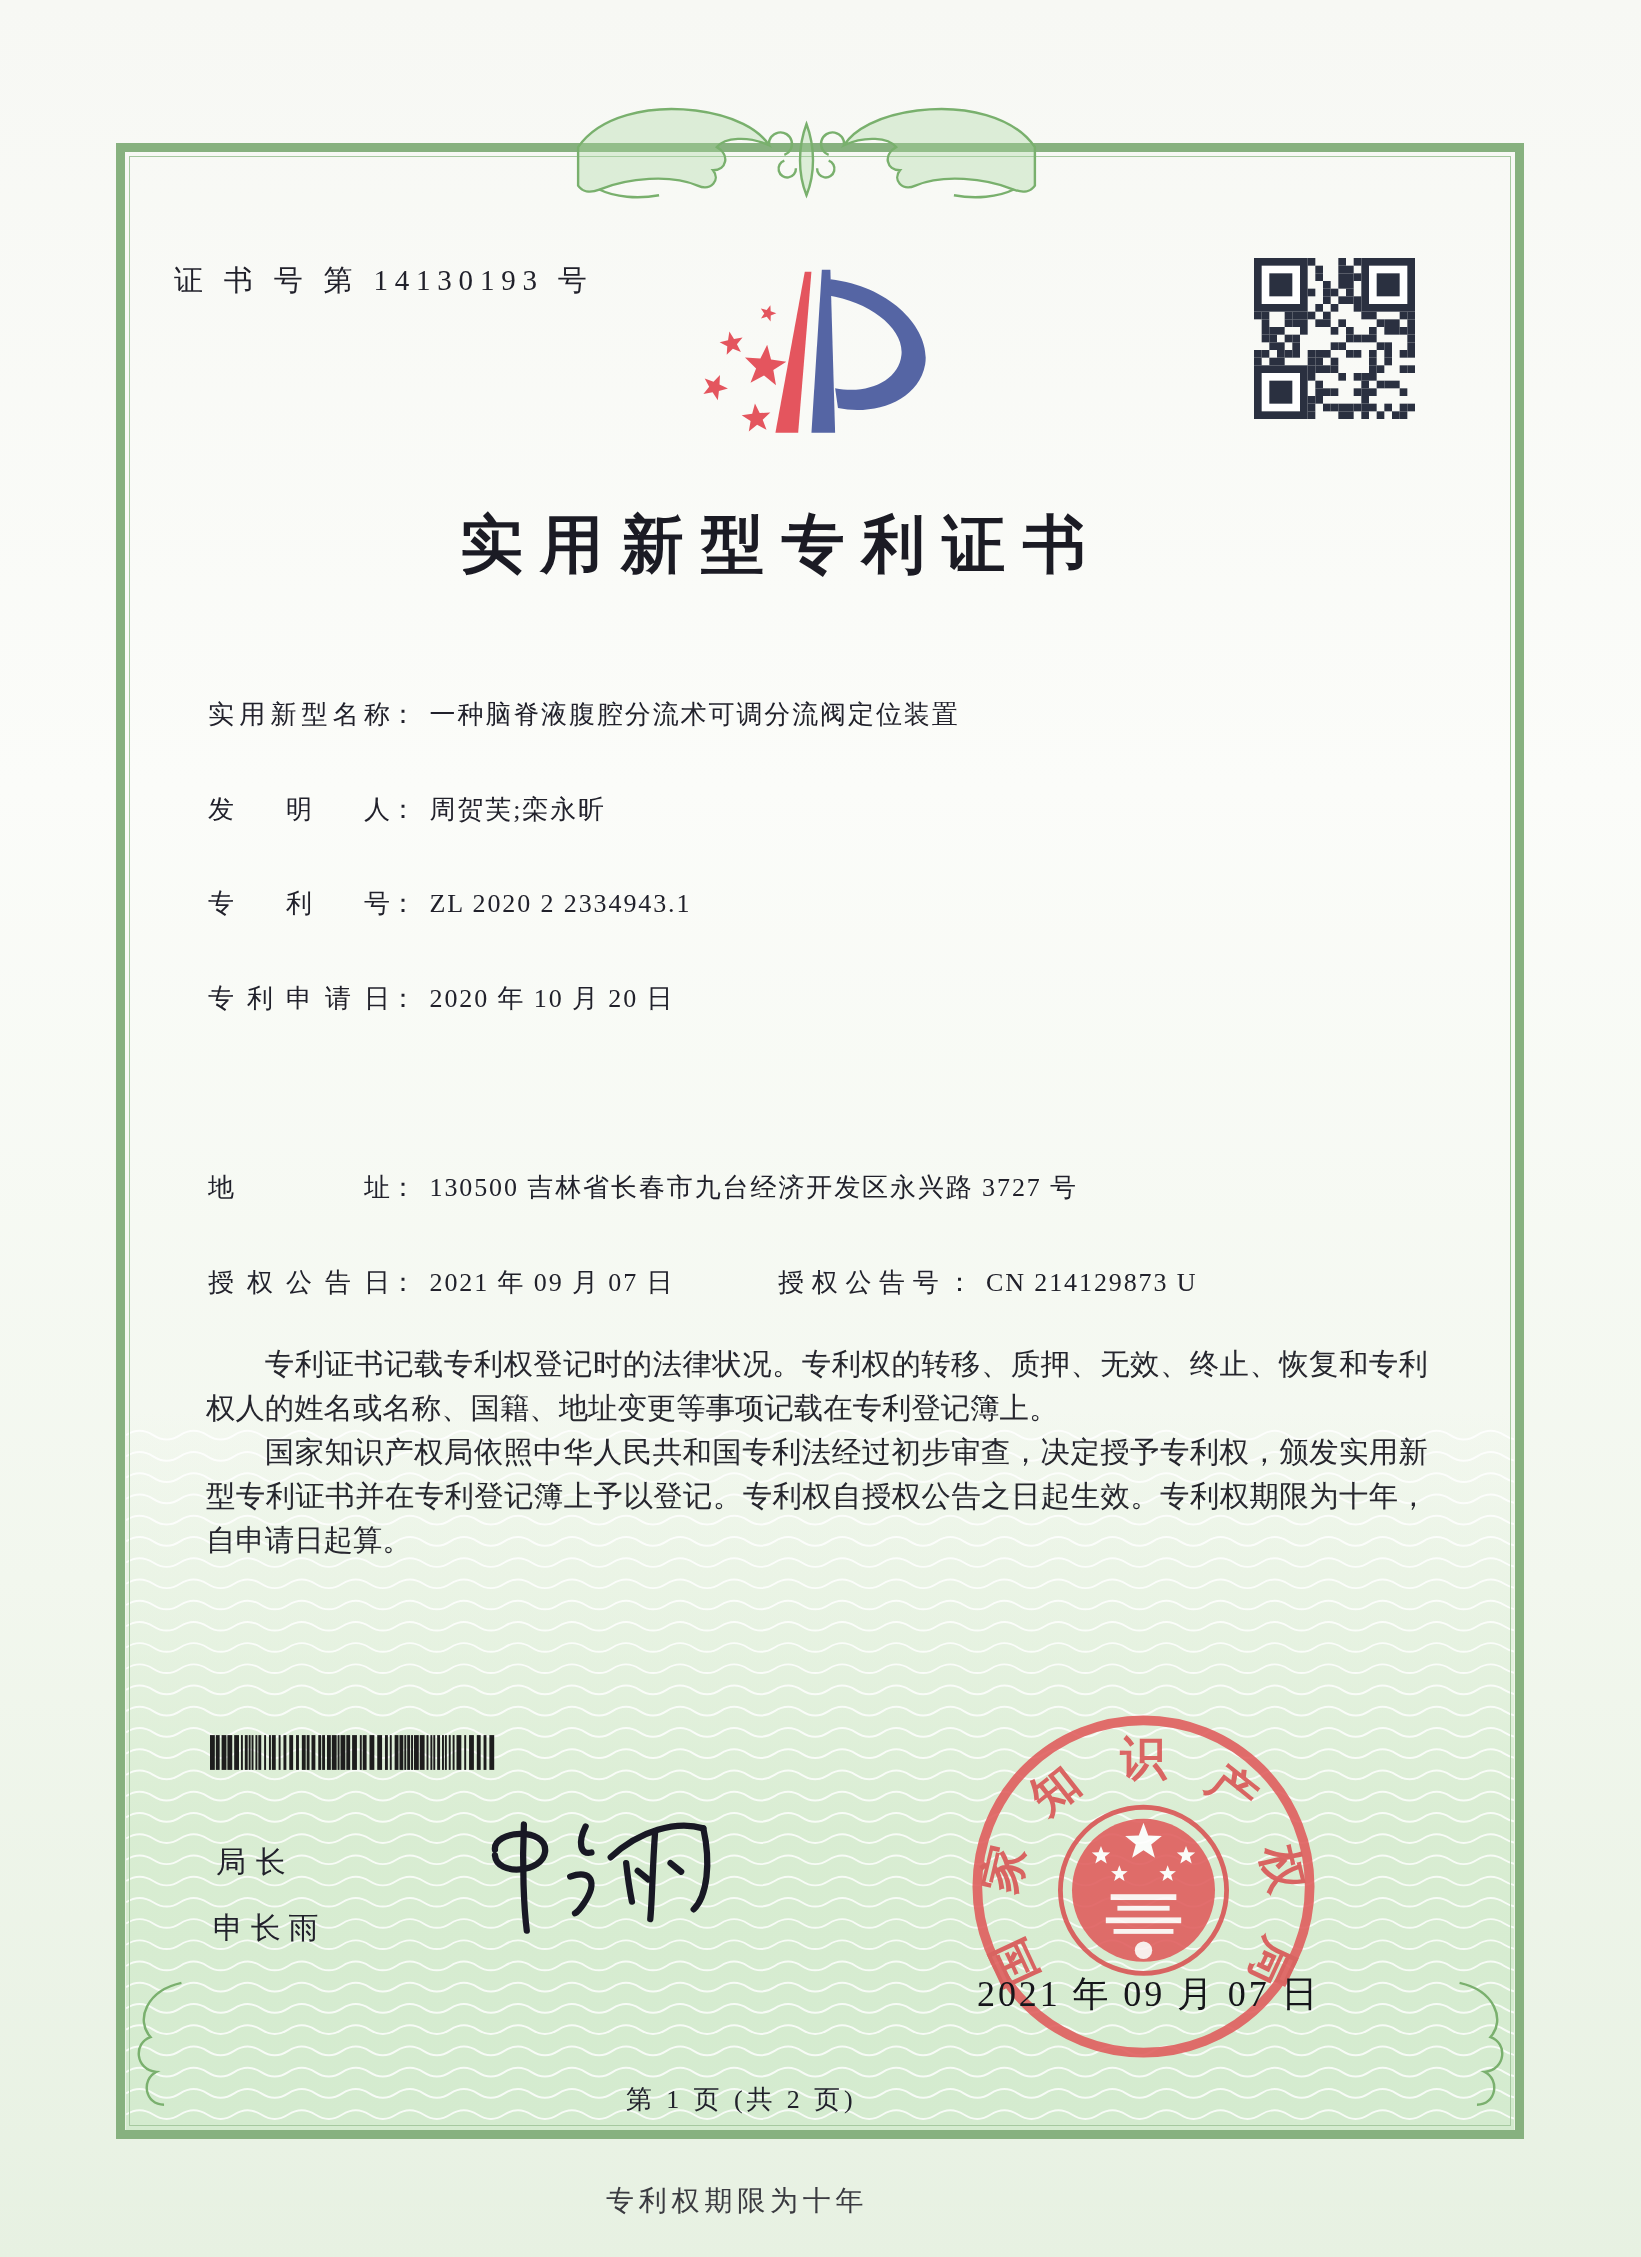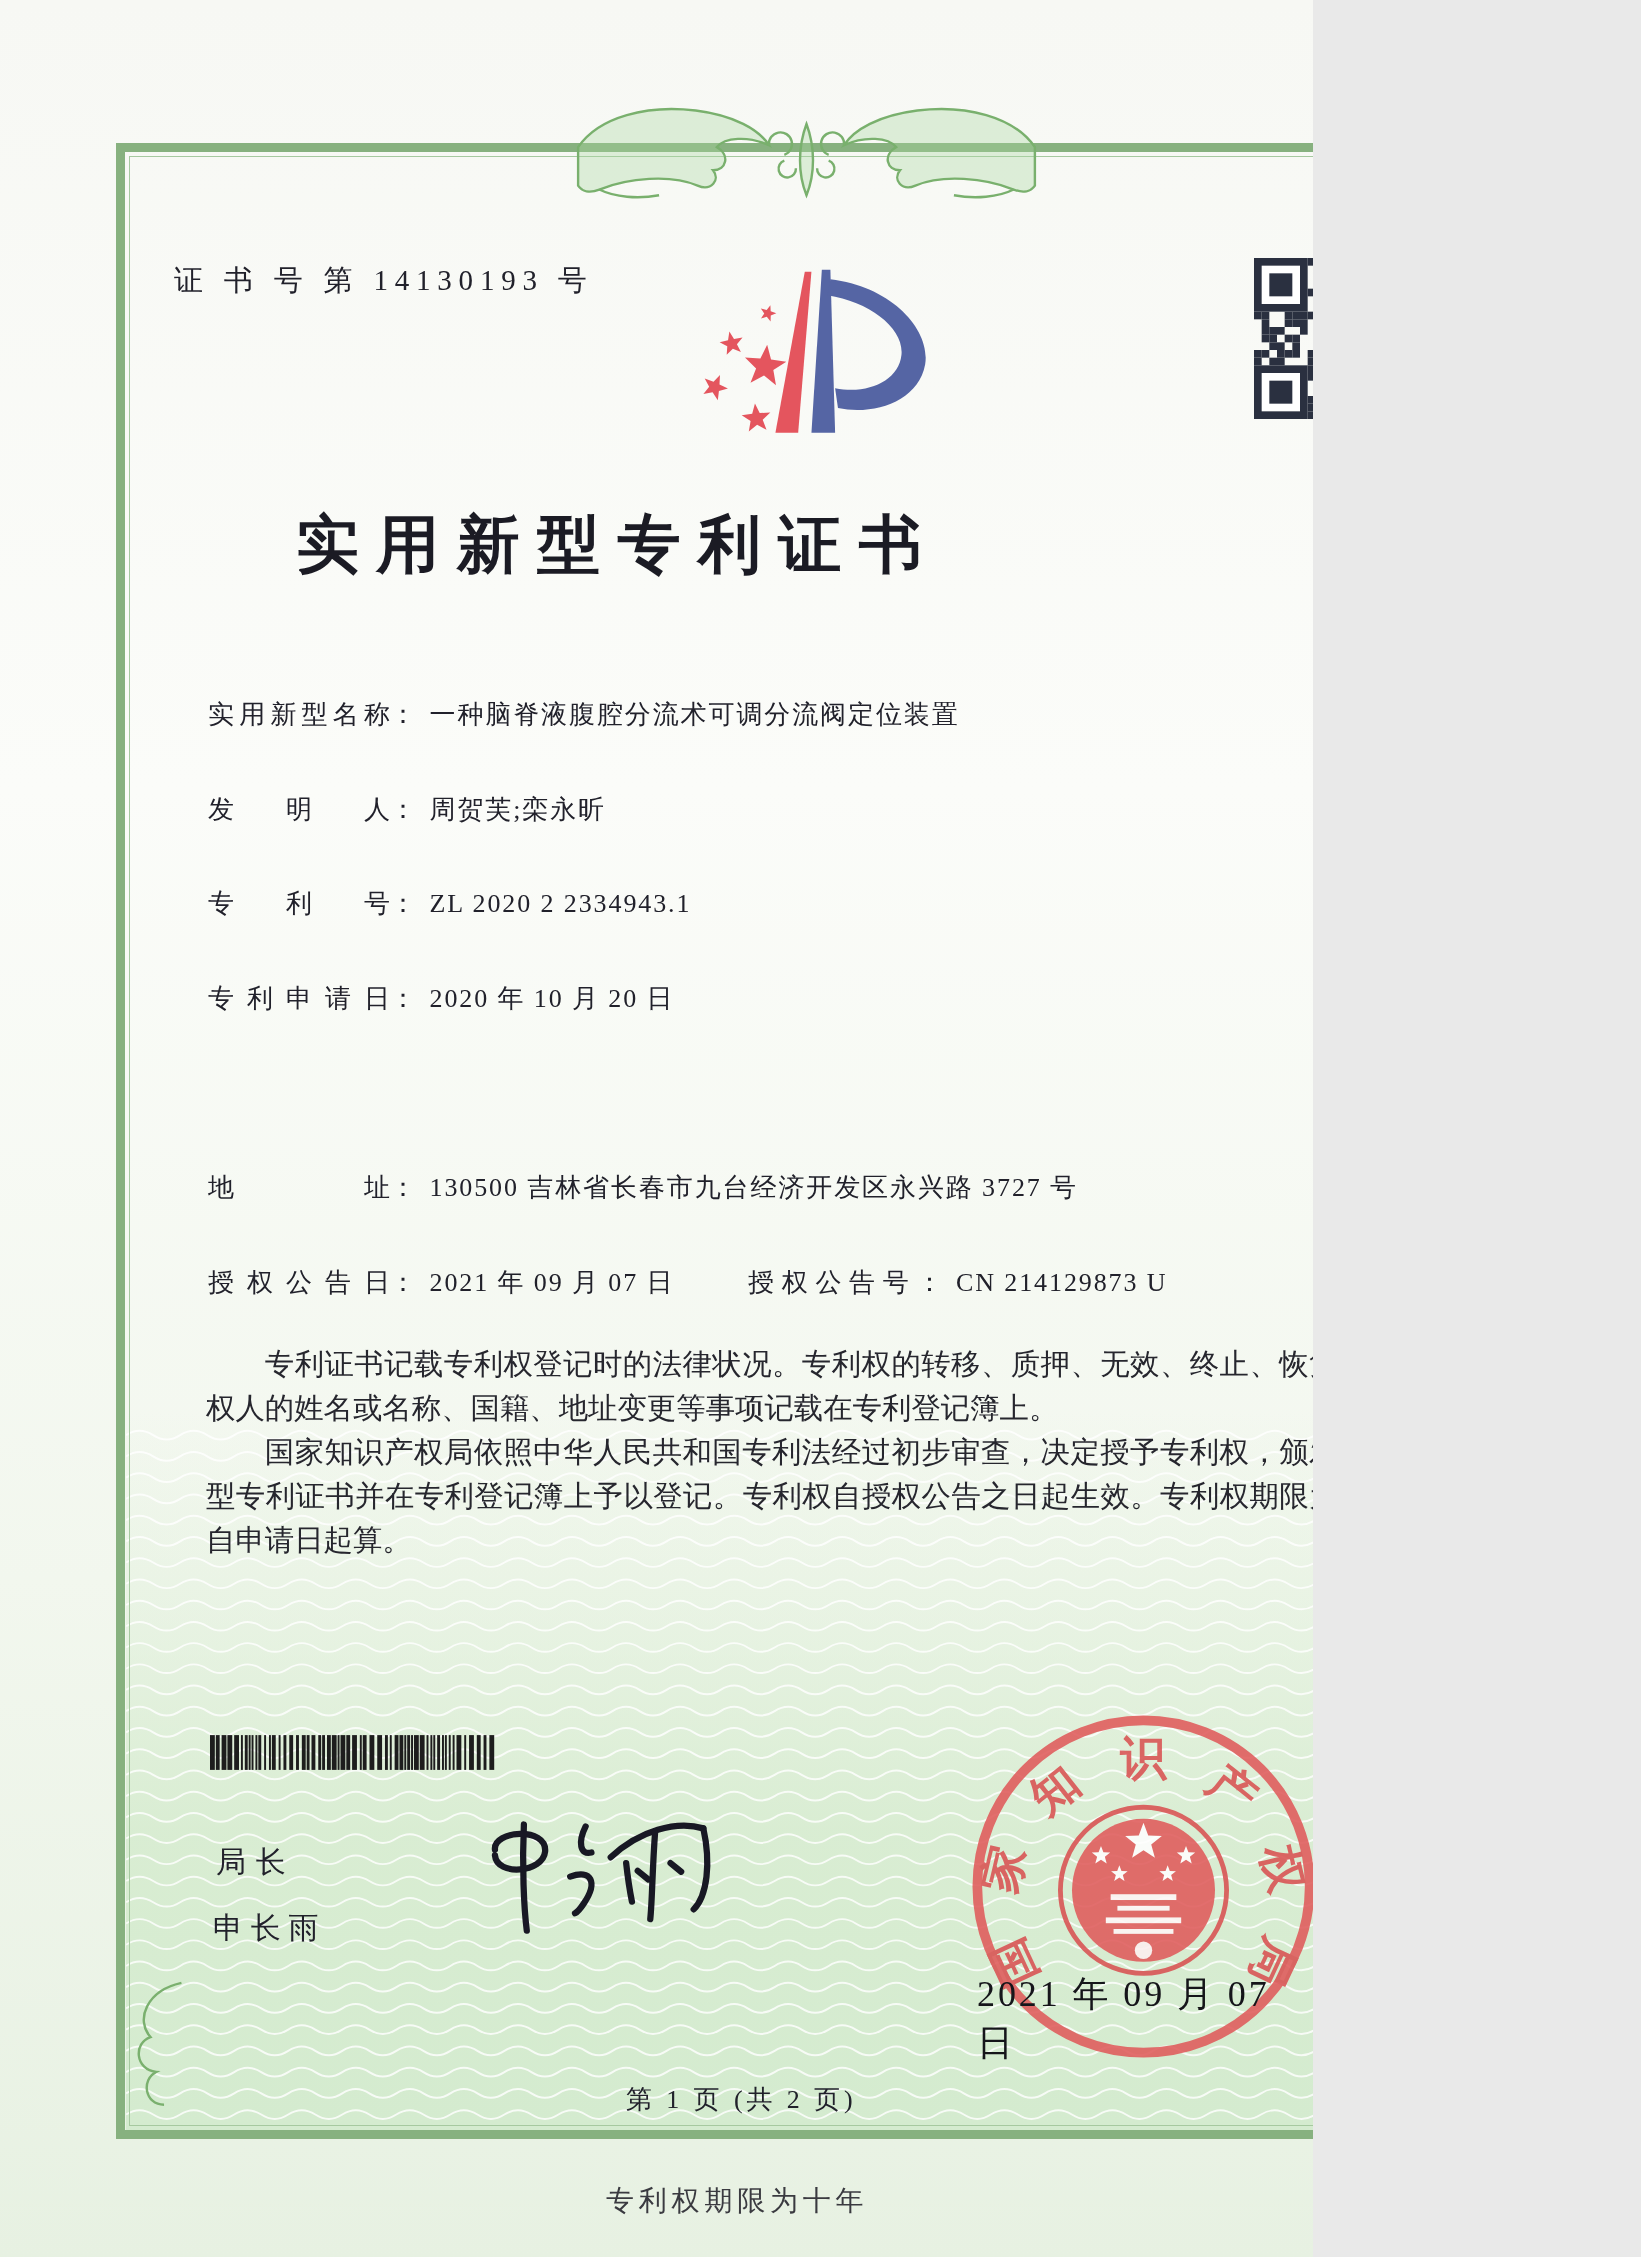--- a/index.html
+++ b/index.html
@@ -1,16 +1,16 @@
 <!DOCTYPE html>
 <html><head>
 <meta charset="utf-8">
 <style>
   html,body{margin:0;padding:0;background:#e9e9e9;}
-  .page{position:relative;width:1313px;height:2257px;overflow:hidden;
+  .page{position:relative;width:1641px;height:2257px;overflow:hidden;
         background:linear-gradient(180deg,#f7f8f4 0%,#fbfcf9 35%,#f2f7ee 70%,#e7f1e2 100%);
         font-family:"Liberation Serif","DejaVu Serif",serif;color:#21212b;}
   
   .frame{position:absolute;left:116px;top:143px;width:1390px;height:1978px;
          border:9.7px solid #87b17f;z-index:1;}
   .frame-inner{position:absolute;inset:3.9px;border:1.9px solid #a6c9a0;}
   
   .waves{position:absolute;left:126px;top:1412px;width:1388px;height:718px;z-index:0;
          background:linear-gradient(180deg,rgba(219,238,213,0) 0%,rgba(219,238,213,.4) 28%,
                      rgba(212,235,205,.8) 58%,#d4ebcf 100%);}
@@ -29,21 +29,21 @@
   .qr{position:absolute;left:1254px;top:258px;z-index:2;}
   #qr-svg rect{fill:#2a3040;}
   .title{position:absolute;left:0;width:100%;top:502px;text-align:center;
          font-size:63px;font-weight:600;letter-spacing:17.4px;color:#1b1b24;
          transform:translateX(-39px);z-index:2;}
   
   .frow{position:absolute;left:208px;width:1274px;font-size:26px;z-index:2;}
   .flabel{display:inline-block;width:182px;text-align:justify;text-align-last:justify;vertical-align:top;}
   .fcolon{display:inline-block;margin-right:13.5px;}
   .fvalue{letter-spacing:1.9px;}
-  .grant2{position:absolute;left:540px;top:0;}
+  .grant2{position:absolute;left:570px;top:0;}
   .g2label{letter-spacing:7.7px;}
   
   .body-text{position:absolute;left:206px;top:1342px;width:1222px;font-size:29.4px;
              line-height:44px;text-align:justify;color:#26262e;z-index:2;}
   .body-text p{margin:0;text-indent:2em;}
   
   .barcode{position:absolute;left:210px;top:1735px;z-index:2;}
   #barcode-svg rect{fill:#1d1d1d;}
   
   .juzhang{position:absolute;left:216px;top:1842px;font-size:30px;letter-spacing:9.7px;z-index:2;}

